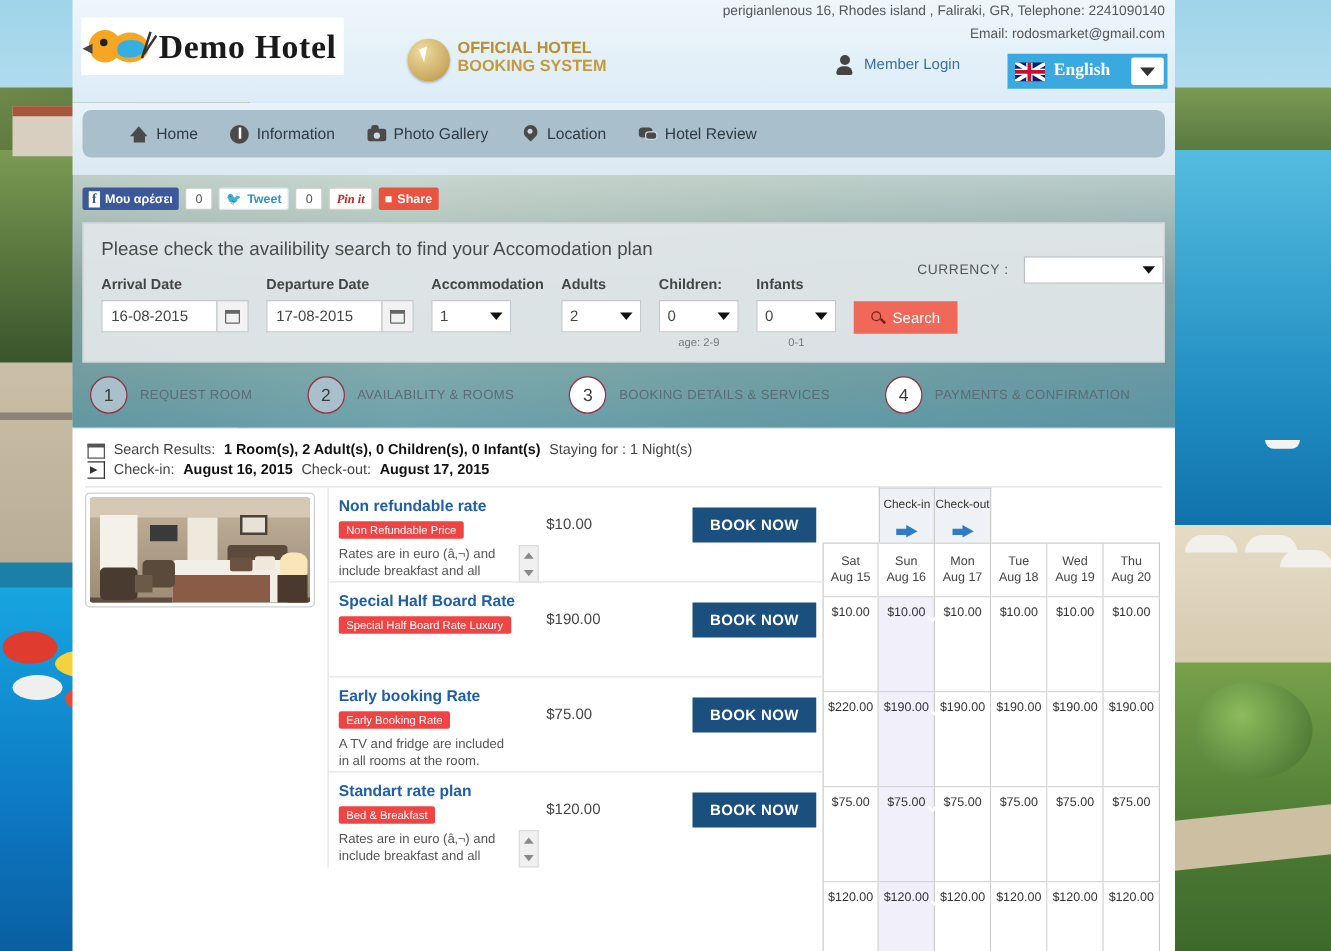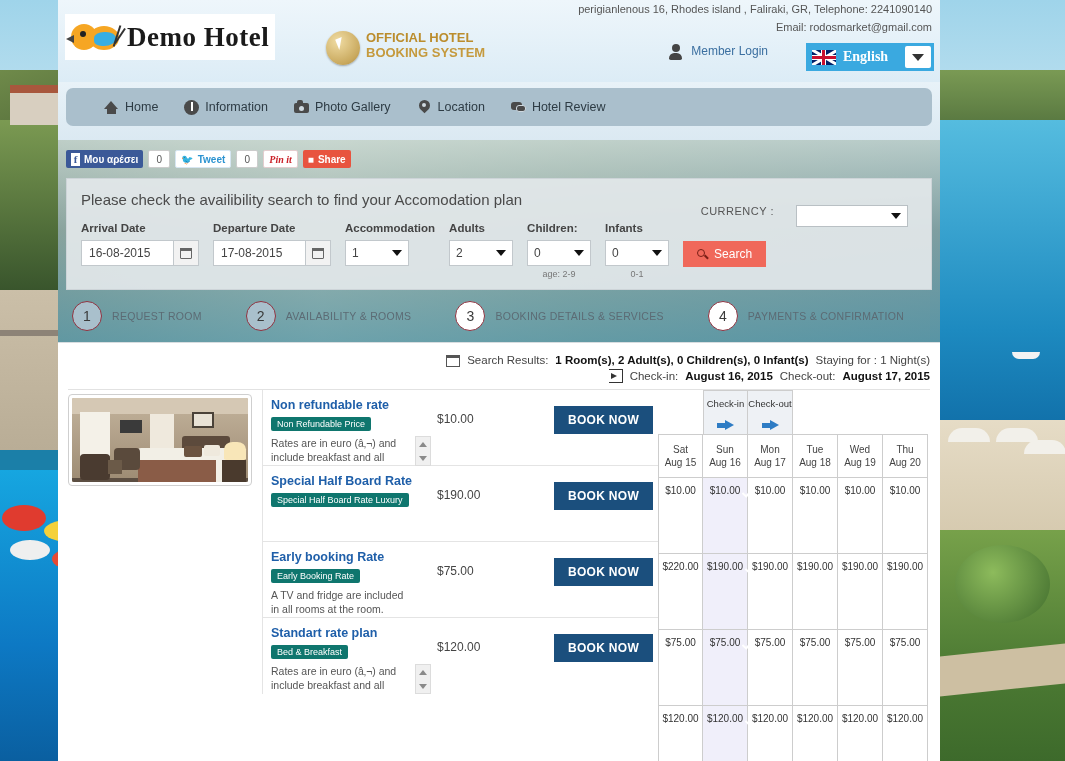--- a/index.html
+++ b/index.html
@@ -305,22 +305,22 @@
   .sb-share { background:#e8543f; }
 
   .search-panel {
     background:rgba(226,231,234,.93);
     border:1px solid #cdd4d8;
     padding:12px 14px 10px 14px;
     position:relative;
   }
   .search-title { font-size:15px; color:#4a4a4a; margin-bottom:14px; }
   .currency-row {
-    position:absolute; right:23px; top:26px;
-    display:flex; align-items:flex-start; gap:22px;
+    position:absolute; right:0; top:26px;
+    display:flex; align-items:center; gap:12px;
   }
   .currency-label { font-size:11px; color:#555; letter-spacing:.5px; }
   .currency-sel {
     width:112px; height:22px; background:#fff; border:1px solid #b9c0c4;
     display:flex; align-items:center; justify-content:flex-end; padding-right:6px;
     cursor:pointer;
   }
   .caret-s {
     width:0;height:0;border-left:5px solid transparent;
     border-right:5px solid transparent;border-top:6px solid #111;
@@ -385,21 +385,21 @@
     font-size:10.5px; color:#5c6b74; letter-spacing:.3px; white-space:nowrap;
   }
 
   
   .results {
     background:#fff; padding:8px 10px 0 10px; min-height:370px;
     border-top:1px solid #d8dde0;
   }
   .summary-line {
     display:flex; align-items:center; gap:7px;
-    font-size:11.5px; color:#444; margin:2px 0 2px 2px;justify-content:flex-end;
+    font-size:11.5px; color:#444; margin:2px 0 2px 2px;
   }
   .summary-line b { color:#111; }
   .sum-ico-cal { width:14px; height:14px; position:relative; flex:none; }
   .sum-ico-cal .b { position:absolute; inset:2px 0 0 0; border:1.5px solid #555; }
   .sum-ico-cal .t { position:absolute; left:0; top:2px; width:14px; height:3px; background:#555; }
   .sum-ico-in { width:14px; height:14px; position:relative; flex:none; }
   .sum-ico-in .box { position:absolute; inset:0; border:1.5px solid #333; border-left:0; }
   .sum-ico-in .ar {
     position:absolute; left:2px; top:4px; width:0;height:0;
     border-top:3px solid transparent;border-bottom:3px solid transparent;
@@ -466,21 +466,21 @@
     display:flex; align-items:flex-start; height:76px;
     border-bottom:1px solid #e4e4e4; padding:8px 0 0 8px;
   }
   .rate-row:last-child { border-bottom:0; }
   .rate-info { width:166px; flex:none; }
   .rate-name {
     color:#1f5fa9; font-size:12.5px; font-weight:bold; margin-bottom:4px;
     cursor:pointer;
   }
   .rate-badge {
-    display:inline-block; background:#0f766e; color:#fff; font-size:9px;
+    display:inline-block; background:#ef4444; color:#fff; font-size:9px;
     padding:2px 6px; border-radius:2px; margin-bottom:5px; white-space:nowrap;
   }
   .rate-desc-wrap { display:flex; align-items:flex-start; }
   .rate-desc {
     font-size:10.5px; color:#555; line-height:1.35; width:140px;
     max-height:30px; overflow:hidden;
   }
   .spinner {
     width:16px; height:30px; background:#f0f0f0; border:1px solid #dcdcdc;
     display:flex; flex-direction:column; align-items:center;

